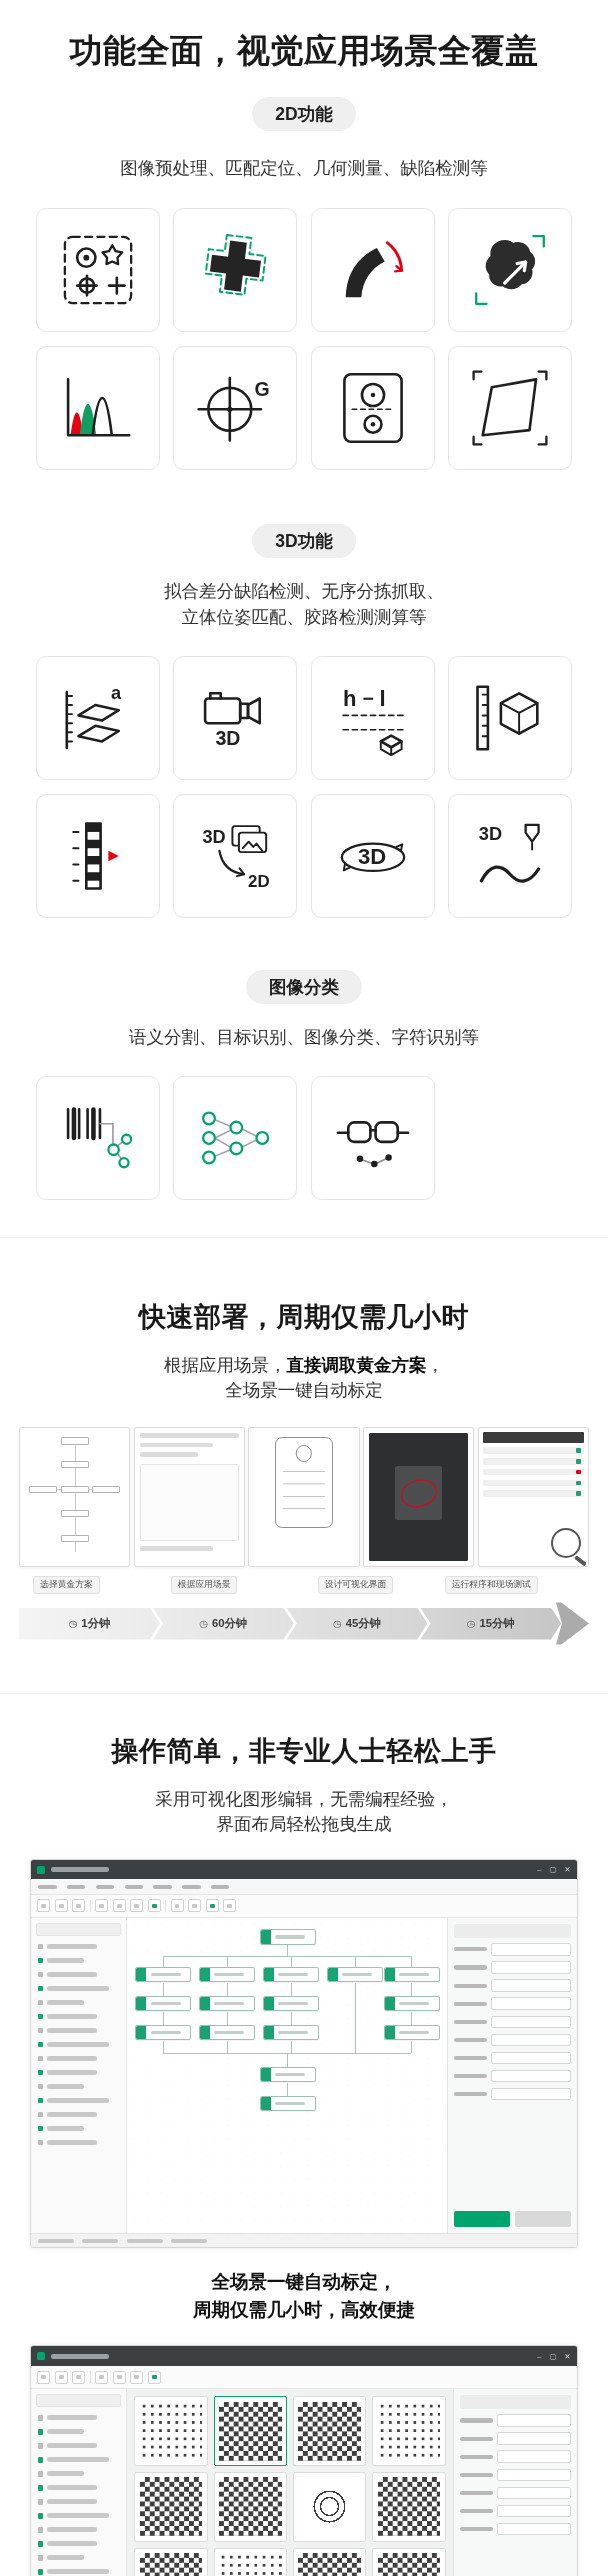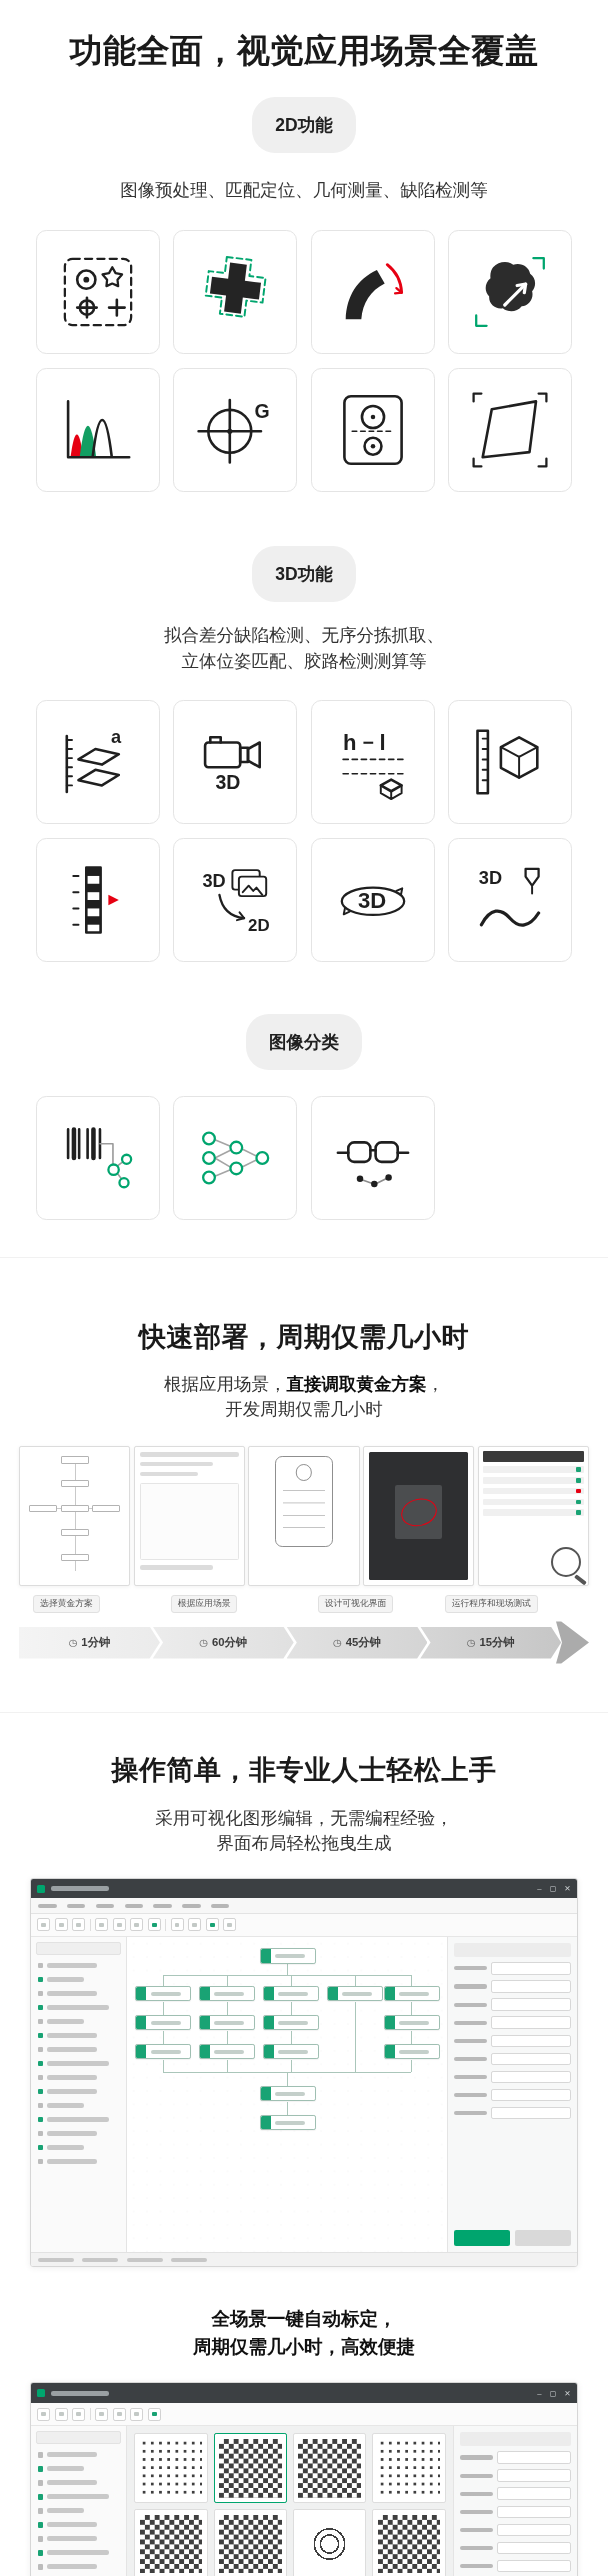--- a/index.html
+++ b/index.html
@@ -1,26 +1,26 @@
 <!DOCTYPE html>
 <html style="font-size:8.2px"><head>
 <meta charset="utf-8">
 <style>
 *{margin:0;padding:0;box-sizing:border-box}
 body{width:608px;background:#fff;color:#1a1a1a;font-family:"Liberation Sans","DejaVu Sans",sans-serif}
 .page{width:608px;overflow:hidden;background:#fff;position:relative}
 
 .h1{font-size:33px;font-weight:700;text-align:center;letter-spacing:0.5px;padding-top:29px}
 .h2{font-size:27px;font-weight:700;text-align:center;letter-spacing:0.5px}
-.pill{display:block;width:max-content;margin:0 auto;background:#efefef;border-radius:23px;padding:16px 23px;font-size:17.5px;font-weight:700;color:#202020}
+.pill{display:block;width:max-content;margin:0 auto;background:#efefef;border-radius:23px;padding:5px 23px;font-size:17.5px;font-weight:700;color:#202020}
 .desc{font-size:17.5px;line-height:1.45;color:#333;text-align:center}
 .desc b{color:#0d0d0d}
 .mt34{margin-top:17.5px}.mt42{margin-top:21.6px}.mt44{margin-top:23px}
 .mt48{margin-top:25px}.mt50{margin-top:26px}.mt52{margin-top:27px}
-.mt64{margin-top:38px}.mt100{margin-top:52px}.mt104{margin-top:54px}
+.mt64{margin-top:20px}.mt100{margin-top:52px}.mt104{margin-top:54px}
 
 .igrid{width:536px;margin-left:auto;margin-right:auto;display:grid;grid-template-columns:repeat(4,1fr);gap:13.4px}
 .tile{height:124px;border:1px solid #e4e4e4;border-radius:10.3px;background:#fff;display:flex;align-items:center;justify-content:center}
 .tile svg{width:78px;height:78px}
 .it{stroke:none;fill:#1f1f1f;font-weight:700;font-family:"Liberation Sans","DejaVu Sans",sans-serif}
 
 .sec-deploy{border-top:0.5px solid #f1f1f1;margin-top:37px;padding-top:61px}
 .sec-ease{border-top:0.5px solid #f1f1f1;margin-top:45px;padding-top:39px}
 
 .wf{width:570px;margin:23px auto 0}
@@ -260,20 +260,21 @@
         <svg viewBox="0 0 120 120" fill="none" stroke="#1f1f1f" stroke-width="4" stroke-linecap="round" stroke-linejoin="round">
           <text x="12" y="36" class="it" font-size="28">3D</text>
           <path d="M84 12h20v12l-10 14-10-14z" stroke-width="3.5"></path>
           <path d="M94 40v10" stroke-width="3"></path>
           <path d="M16 98c14-26 30-26 44-10s30 14 44-8" stroke-width="5"></path>
         </svg>
       </div>
     </div>
 
     <div class="pill mt100">图像分类</div>
+    <p class="desc mt42">语义分割、目标识别、图像分类、字符识别等</p>
 
     <div class="igrid mt50">
       <div class="tile">
         <svg viewBox="0 0 120 120" fill="none" stroke="#1f1f1f" stroke-width="4" stroke-linecap="round" stroke-linejoin="round">
           <path d="M14 16v44M31 16v44M44 16v44M63 16v44"></path>
           <path d="M23 16v44M53 16v44" stroke-width="7"></path>
           <path d="M63 38h20v32M90 72l8-6M90 84l6 8" stroke-width="2.5" stroke="#9b9b9b"></path>
           <circle cx="84" cy="78" r="8" stroke="#00a56e" stroke-width="3.5"></circle>
           <circle cx="104" cy="62" r="7" stroke="#00a56e" stroke-width="3.5"></circle>
           <circle cx="100" cy="98" r="7" stroke="#00a56e" stroke-width="3.5"></circle>
@@ -302,21 +303,21 @@
           <circle cx="84" cy="90" r="5" fill="#1f1f1f" stroke="none"></circle>
         </svg>
       </div>
     </div>
   </section>
 
   <section class="sec-deploy">
     <h2 class="h2">快速部署，周期仅需几小时</h2>
     <p class="desc mt34">
       <span>根据应用场景，</span><b>直接调取黄金方案</b><span>，</span><br>
-      <span>开发周期仅需几小时</span>
+      <span>全场景一键自动标定</span>
     </p>
 
     <div class="wf">
       <div class="wf-panels">
         <div class="wf-panel">
           <div class="p1-line"></div>
           <div class="p1-hline"></div>
           <div class="p1-box" style="top:9.3px"></div>
           <div class="p1-box" style="top:33px"></div>
           <div class="p1-box s1" style="top:58px"></div>

